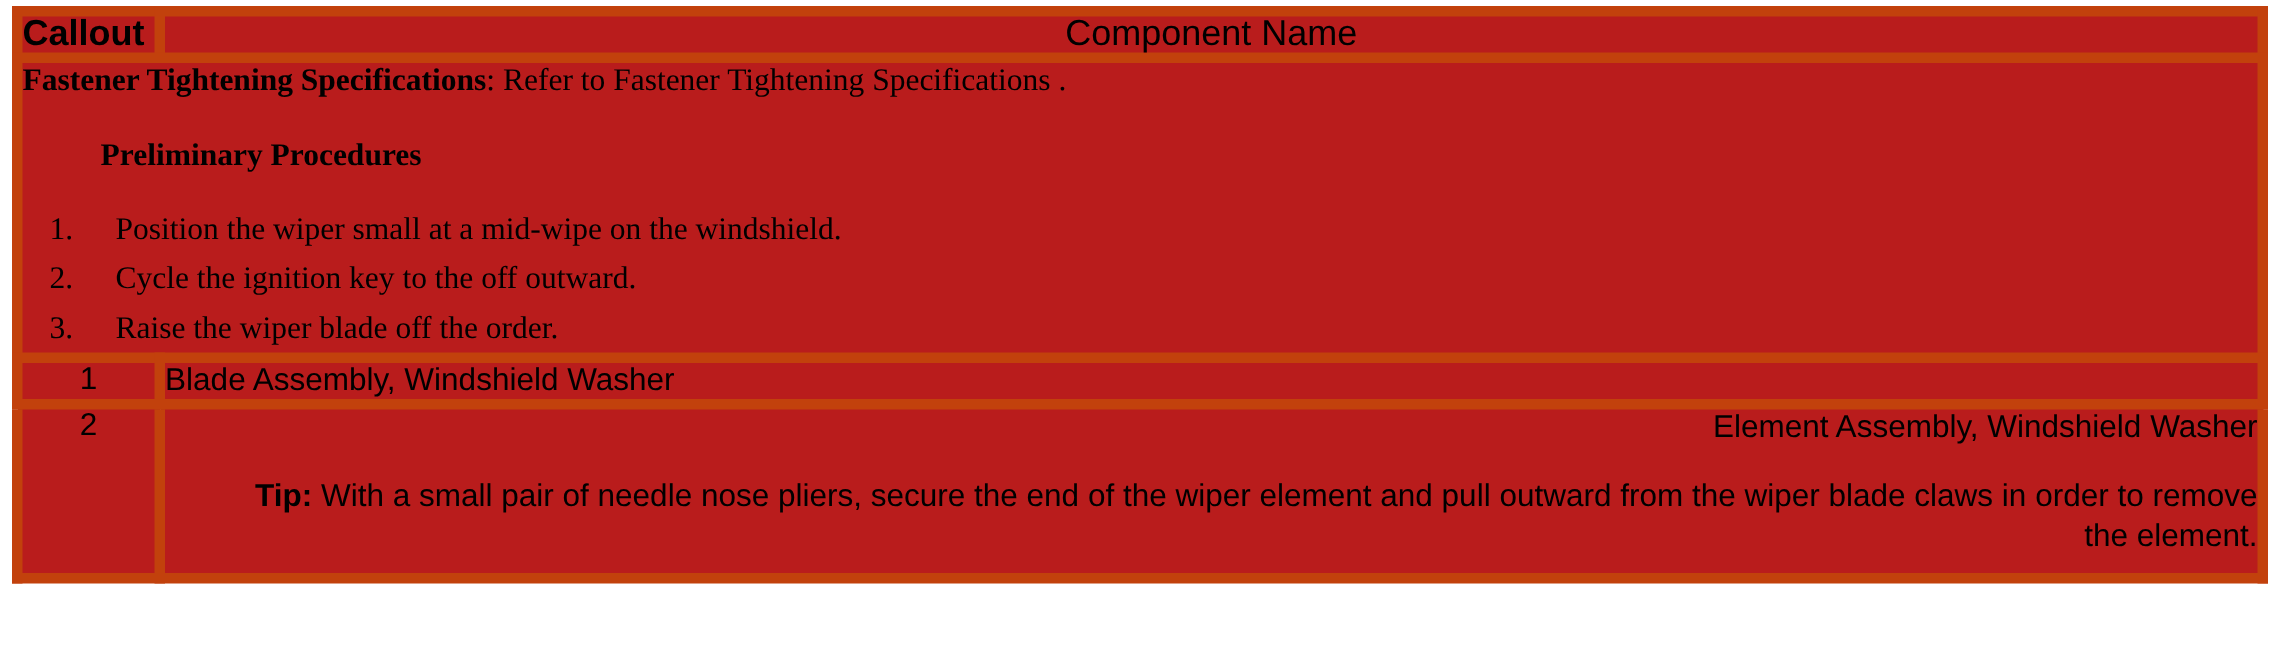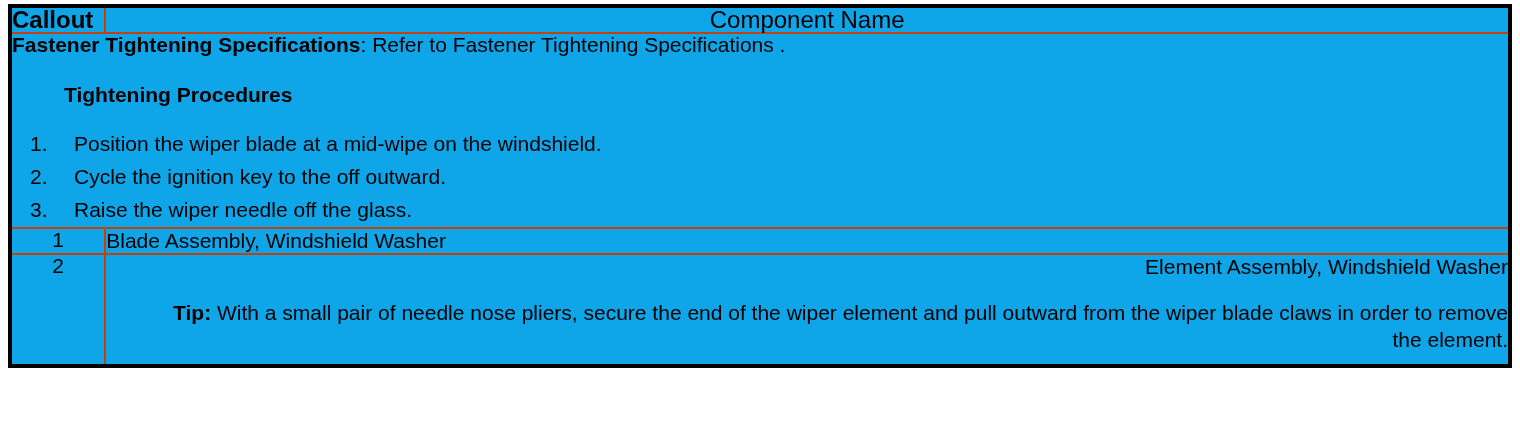--- a/index.html
+++ b/index.html
@@ -29,24 +29,24 @@
     top: 4px;
     width: 1504px;
     border-collapse: collapse;
     border: 4px solid #000000;
     table-layout: fixed;
     background: #ffffff;
   }
 
   .spec-table td,
   .spec-table th {
-    border: 2px solid #c2410c;
+    border: 7px solid #c2410c;
     padding: 0;
     vertical-align: top;
-    background: #0ea5e9;
+    background: #b91c1c;
   }
 
   col.col-callout { width: 95px; }
   col.col-name    { width: 1401px; }
 
   
   .hdr-callout {
     text-align: left;
     font-weight: bold;
     font-size: 24px;
@@ -60,20 +60,21 @@
     font-size: 24px;
     line-height: 1;
     padding: 8px 6px 8px 6px;
   }
 
   
   .notes-cell {
     padding: 10px 8px 10px 8px;
     font-size: 21px;
     line-height: 1.08;
+    font-family: Liberation Serif, serif;
   }
   .notes-line {
     margin: 0 0 0 0;
     padding: 0;
     white-space: nowrap;
   }
   .notes-line b { font-weight: bold; }
 
   .prelim-heading {
     font-weight: bold;
@@ -146,34 +147,34 @@
         <th class="hdr-name">Component Name</th>
       </tr>
 
       <tr>
         <td class="notes-cell" colspan="2">
 
           <div class="notes-line">
             <b>Fastener Tightening Specifications</b><span>: </span><span>Refer to Fastener Tightening Specifications .</span>
           </div>
 
-          <div class="prelim-heading">Tightening Procedures</div>
+          <div class="prelim-heading">Preliminary Procedures</div>
 
           <ol class="proc-list">
             <li>
               <span class="proc-num">1.</span>
-              <span>Position the wiper blade at a mid-wipe on the windshield.</span>
+              <span>Position the wiper small at a mid-wipe on the windshield.</span>
             </li>
             <li>
               <span class="proc-num">2.</span>
               <span>Cycle the ignition key to the off outward.</span>
             </li>
             <li>
               <span class="proc-num">3.</span>
-              <span>Raise the wiper needle off the glass.</span>
+              <span>Raise the wiper blade off the order.</span>
             </li>
           </ol>
 
         </td>
       </tr>
 
       <tr>
         <td class="callout-num">1</td>
         <td class="callout-name">Blade Assembly, Windshield Washer</td>
       </tr>

